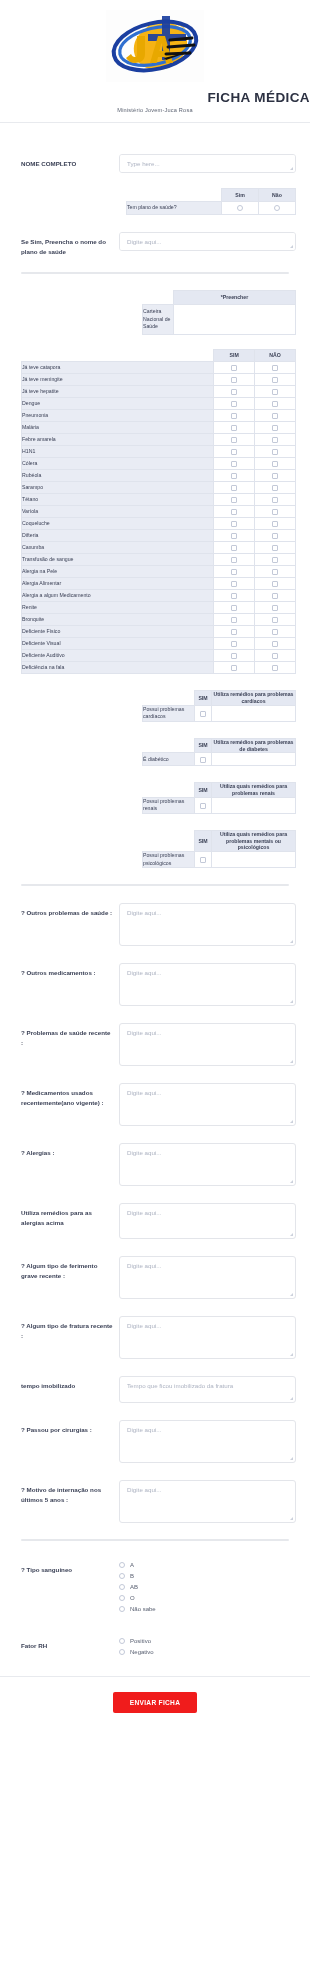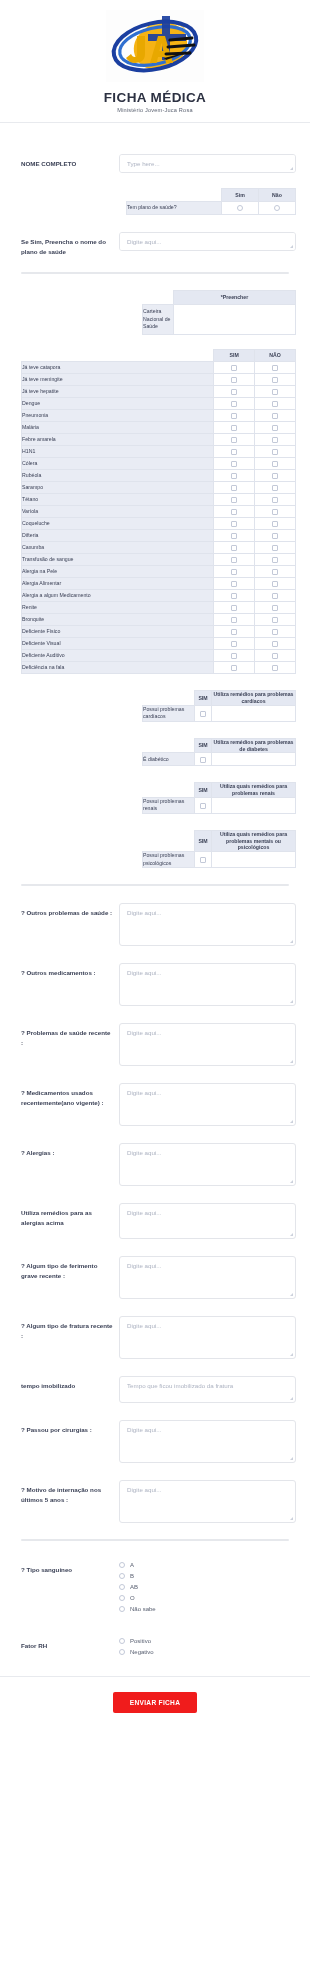--- a/index.html
+++ b/index.html
@@ -27,20 +27,21 @@
     position: relative;
     overflow: hidden;
   }
   .logo-box svg { display: block; }
   .form-title {
     font-size: 13.5px;
     font-weight: bold;
     letter-spacing: .4px;
     color: #2c3142;
     margin: 2px 0 2px 0;
+    text-align: right;
   }
   .form-subtitle {
     font-size: 5.6px;
     color: #5d6473;
     letter-spacing: .2px;
     margin-bottom: 2px;
   }
   .hr {
     height: 1px;
     background: #e8eaee;

